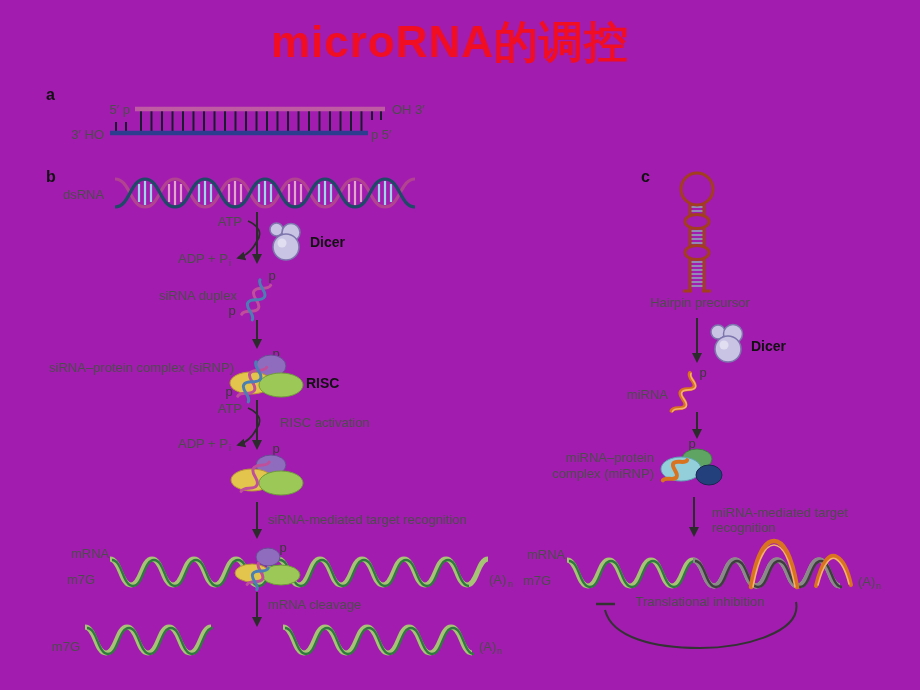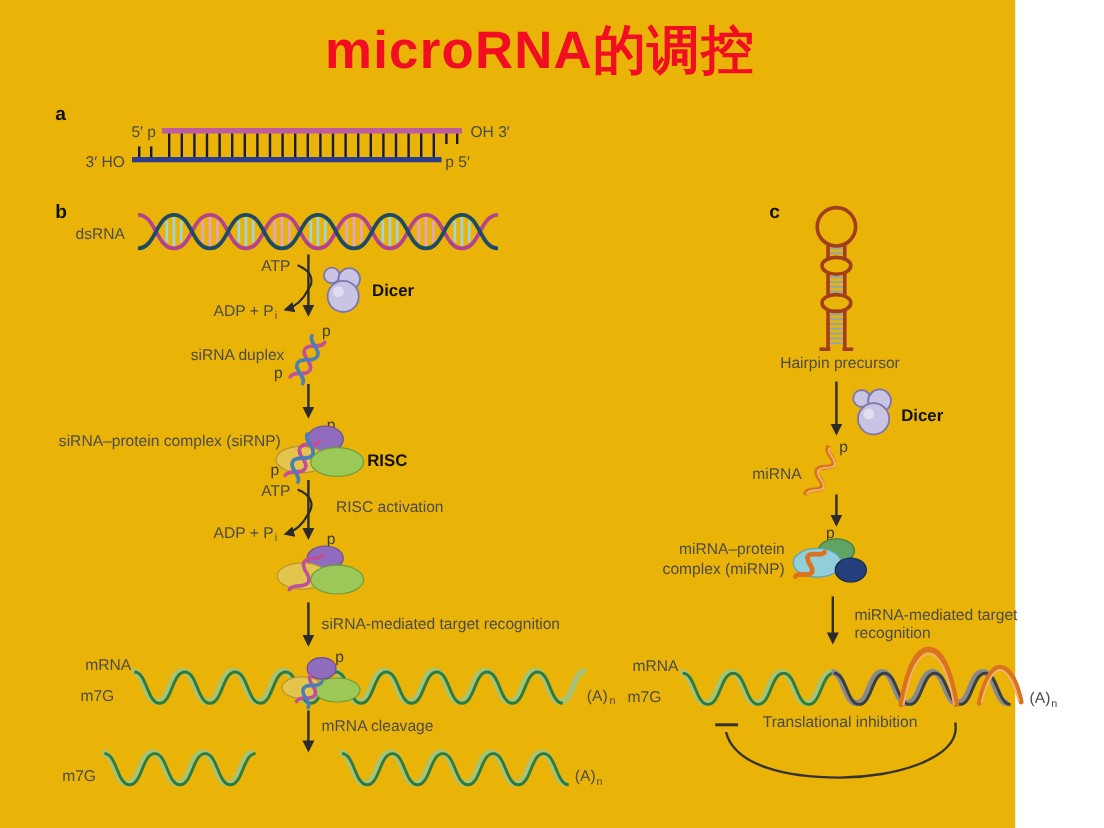--- a/index.html
+++ b/index.html
@@ -1,17 +1,17 @@
 <!DOCTYPE html>
 <html><head>
 <meta charset="utf-8">
 <style>
   html,body{margin:0;padding:0;background:#ffffff;}
   body{width:920px;height:690px;overflow:hidden;font-family:"Liberation Sans","DejaVu Sans",sans-serif;}
-  .slide{position:relative;width:846px;height:690px;background:#eab308;}
+  .slide{position:relative;width:920px;height:690px;background:#a21caf;}
   svg text{font-family:"Liberation Sans","DejaVu Sans",sans-serif;}
   .title{font-size:44px;font-weight:bold;letter-spacing:1px;}
   .pl{font-size:16px;font-weight:bold;fill:#111;}
   .lbl{font-size:13px;fill:#4c4c4c;}
   .lblb{font-size:14px;font-weight:bold;fill:#111;}
   .p{font-size:13px;fill:#3a3a3a;}
   .sub{font-size:9px;fill:#4c4c4c;}
   .arr{stroke:#2b2b2b;stroke-width:2;fill:none;}
   .conn{stroke:#2b2b2b;stroke-width:1.8;fill:none;}
   .strand-a{stroke:#b14390;stroke-width:3.2;fill:none;}

